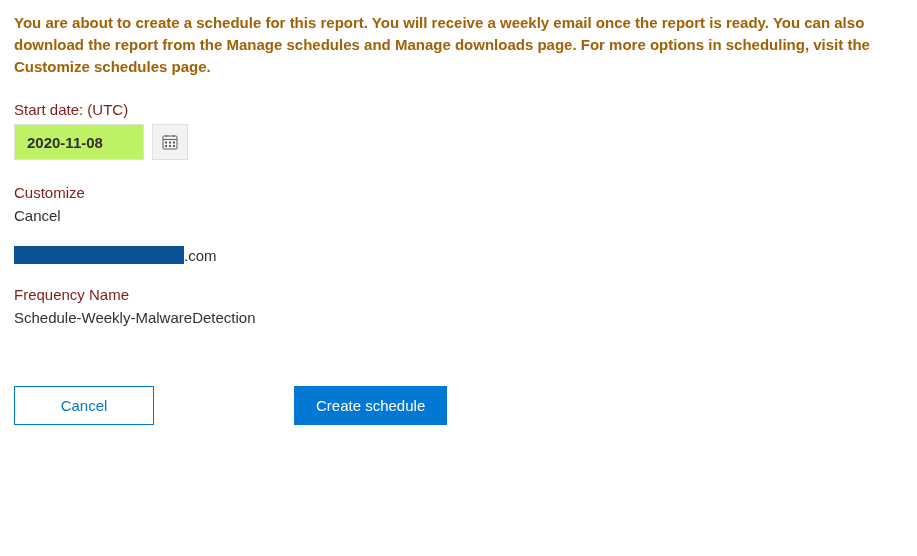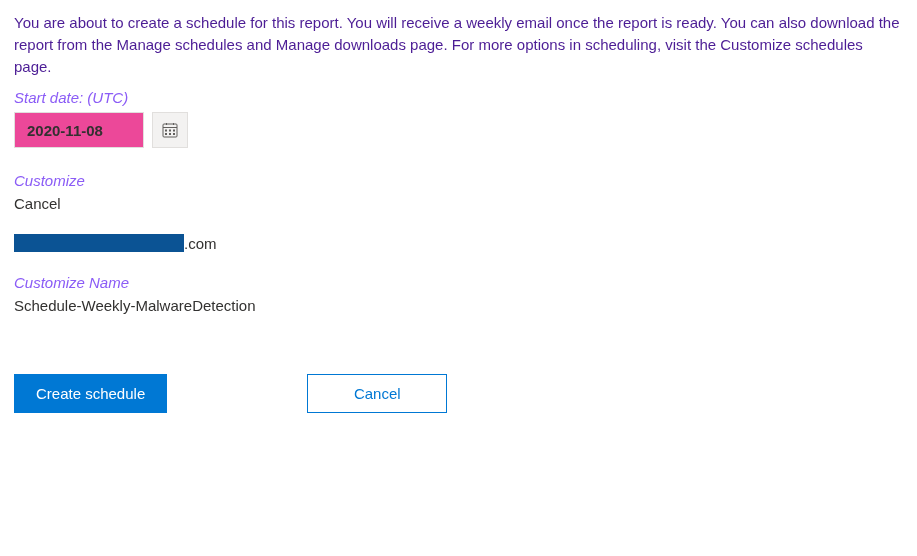--- a/index.html
+++ b/index.html
@@ -9,39 +9,39 @@
     }
     body {
       font-family: "Segoe UI", Tahoma, Geneva, Verdana, sans-serif;
       font-size: 15px;
       color: #323130;
       background: #ffffff;
       padding: 12px 14px;
       width: 917px;
     }
     .intro-text {
-      color: #4c1d95;
+      color: #a16207;
       line-height: 1.45;
-      margin-bottom: 12px;
+      margin-bottom: 24px;
       max-width: 890px;
+      font-weight: bold;
     }
     .field-label {
-      color: #8b5cf6;
+      color: #7f1d1d;
       margin-bottom: 6px;
-      font-style: italic;
     }
     .start-date-row {
       display: flex;
       align-items: stretch;
       gap: 8px;
       margin-bottom: 24px;
     }
     .date-input {
       border: 1px solid #e1dfdd;
-      background: #ec4899;
+      background: #bef264;
       padding: 7px 12px;
       font-size: 15px;
       color: #323130;
       width: 130px;
       font-family: inherit;
       font-weight: 600;
     }
     .date-picker-btn {
       width: 36px;
       height: 36px;
@@ -130,20 +130,20 @@
 </div>
 
 <div class="field-group">
   <div class="email-value">
     <span class="redacted"></span>
       <span>.com</span>
   </div>
 </div>
 
 <div class="field-group">
-  <div class="field-label">Customize Name</div>
+  <div class="field-label">Frequency Name</div>
   <div class="field-value">Schedule-Weekly-MalwareDetection</div>
 </div>
 
 <div class="button-row">
+  <button class="btn btn-secondary">Cancel</button>
   <button class="btn btn-primary">Create schedule</button>
-  <button class="btn btn-secondary">Cancel</button>
 </div>
 
 </body></html>

